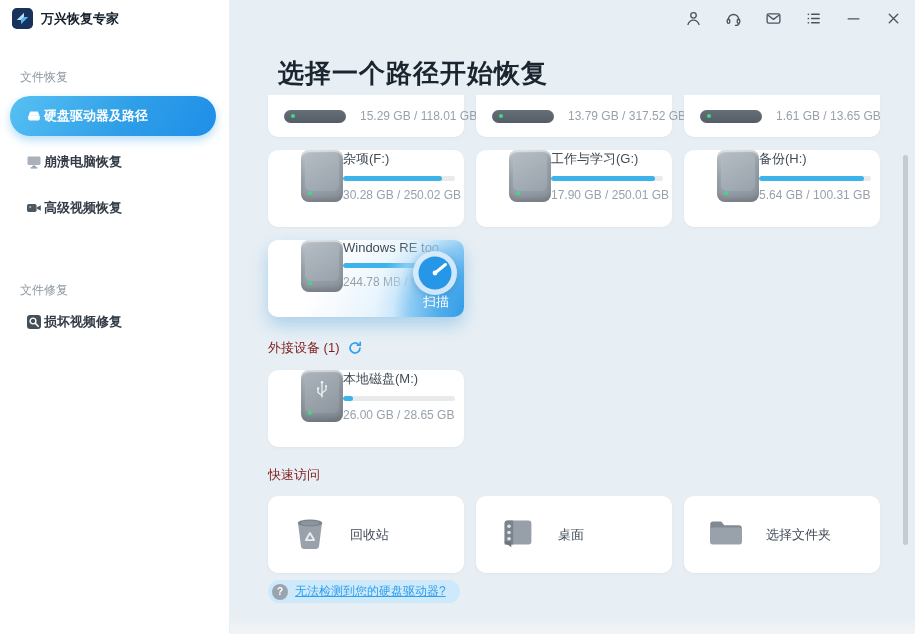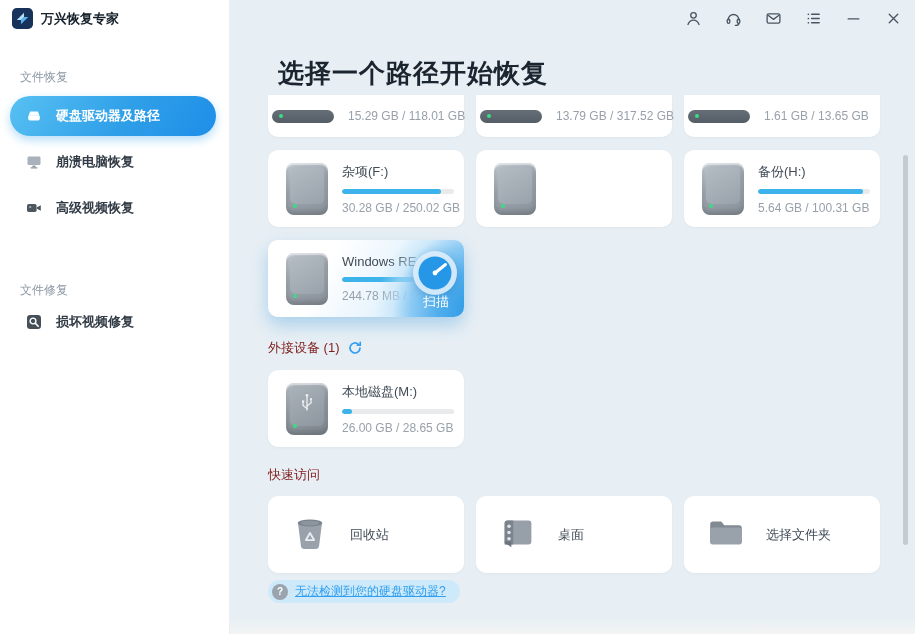--- a/index.html
+++ b/index.html
@@ -5,45 +5,45 @@
   * { margin:0; padding:0; box-sizing:border-box; }
   html,body { width:915px; height:634px; font-family:"Liberation Sans","DejaVu Sans",sans-serif; }
   .window { position:relative; width:915px; height:634px; background:#e8eff4; overflow:hidden; outline:1px solid #cdd4d9; }
 
   
   .sidebar { position:absolute; left:0; top:0; width:230px; height:100%; background:#ffffff; border-right:1px solid #eceff1; }
   .brand { position:absolute; left:12px; top:8px; display:flex; align-items:center; gap:8px; }
   .brand svg { display:block; }
   .brand-name { font-size:13px; font-weight:700; color:#15202b; }
   .side-section-label { position:absolute; left:20px; font-size:12px; color:#8d98a4; }
-  .side-item { position:absolute; left:10px; width:206px; height:40px; display:flex; align-items:center; gap:12px; padding-left:14px; border-radius:21px; cursor:pointer; }
+  .side-item { position:absolute; left:10px; width:206px; height:40px; display:flex; align-items:center; gap:0; padding-left:14px; border-radius:21px; cursor:pointer; }
   .side-item .lbl { font-size:13px; font-weight:700; color:#333c46; }
   .side-item.active { background:linear-gradient(125deg,#58c1f3 0%,#2f9fe8 55%,#1e8ee9 100%); box-shadow:0 4px 10px rgba(47,159,232,.35); }
   .side-item.active .lbl { color:#ffffff; }
   .side-icon { width:20px; height:20px; display:flex; align-items:center; justify-content:center; }
 
   
   .titlebar-icons { position:absolute; top:6px; right:8px; display:flex; align-items:center; }
   .tb-btn { width:28px; height:24px; display:flex; align-items:center; justify-content:center; color:#4a5560; cursor:pointer; margin-left:12px; }
   .tb-btn svg { width:17px; height:17px; stroke:currentColor; fill:none; stroke-width:1.25; stroke-linecap:round; stroke-linejoin:round; }
 
   
   .main { position:absolute; left:230px; top:0; right:0; bottom:0; }
   .page-title { position:absolute; left:48px; top:56px; font-size:26px; font-weight:700; color:#1b2530; letter-spacing:1px;text-align:right; }
 
   .card { position:absolute; width:196px; height:77px; background:#ffffff; border-radius:10px; box-shadow:0 1px 3px rgba(40,60,80,.05); }
   .col1 { left:38px; } .col2 { left:246px; } .col3 { left:454px; }
 
   
-  .partial-card { top:95px; height:42px; border-radius:0 0 10px 10px; display:flex; align-items:center; padding:0 4px; }
+  .partial-card { top:95px; height:42px; border-radius:0 0 10px 10px; display:flex; align-items:center; padding:0 16px; }
   .sliver { width:62px; height:13px; border-radius:7px; background:linear-gradient(#666f78,#555e67); position:relative; flex:none; }
   .sliver::after { content:""; position:absolute; left:7px; top:4px; width:4px; height:4px; border-radius:50%; background:#3ddc84; }
   .partial-card .cap { margin-left:14px; }
 
-  .drive-card { display:flex; align-items:center; padding:0 14px 0 18px; gap:14px; cursor:pointer; }
+  .drive-card { display:flex; align-items:flex-start; padding:0 14px 0 33px; cursor:pointer; }
   .drive-icon { width:42px; height:52px; flex:none; border-radius:8px; background:linear-gradient(155deg,#c2c9d0 0%,#9aa2ab 45%,#8a929b 100%); box-shadow:inset 0 2px 1px rgba(255,255,255,.5), inset 0 -4px 5px rgba(0,0,0,.16); position:relative; }
   .drive-icon::before { content:""; position:absolute; left:4px; top:3px; right:4px; height:38px; border-radius:6px; background:linear-gradient(150deg,#b4bcc4,#99a1aa); }
   .drive-icon::after { content:""; position:absolute; left:7px; bottom:7px; width:4px; height:4px; border-radius:50%; background:#3ddc84; }
   .usb-icon { background:linear-gradient(155deg,#b5bdc5 0%,#8f979f 50%,#7f8790 100%); }
   .usb-icon::before { content:""; position:absolute; left:4px; top:3px; right:4px; height:40px; border-radius:6px; background:linear-gradient(150deg,#aab2ba,#8d959e); }
   .usb-glyph { position:absolute; left:50%; top:45%; transform:translate(-50%,-50%); z-index:1; }
   .card-body { flex:1; min-width:0; }
   .drive-name { font-size:13px; font-weight:400; color:#414c57; margin-bottom:8px; white-space:nowrap; overflow:hidden; }
   .bar { width:112px; height:5px; border-radius:3px; background:#e9eaeb; overflow:hidden; margin-bottom:7px; }
   .bar i { display:block; height:100%; border-radius:3px; background:#3cb3ea; }
@@ -197,20 +197,27 @@
       <div class="card-body">
         <div class="drive-name">杂项(F:)</div>
         <div class="bar">
             <i style="width: 88%;"></i>
           </div>
         <div class="cap">30.28 GB / 250.02 GB</div>
       </div>
     </div>
     <div class="card drive-card col2 row2">
       <div class="drive-icon"></div>
+      <div class="card-body">
+        <div class="drive-name">工作与学习(G:)</div>
+        <div class="bar">
+            <i style="width: 93%;"></i>
+          </div>
+        <div class="cap">17.90 GB / 250.01 GB</div>
+      </div>
     </div>
     <div class="card drive-card col3 row2">
       <div class="drive-icon"></div>
       <div class="card-body">
         <div class="drive-name">备份(H:)</div>
         <div class="bar">
             <i style="width: 94%;"></i>
           </div>
         <div class="cap">5.64 GB / 100.31 GB</div>
       </div>

